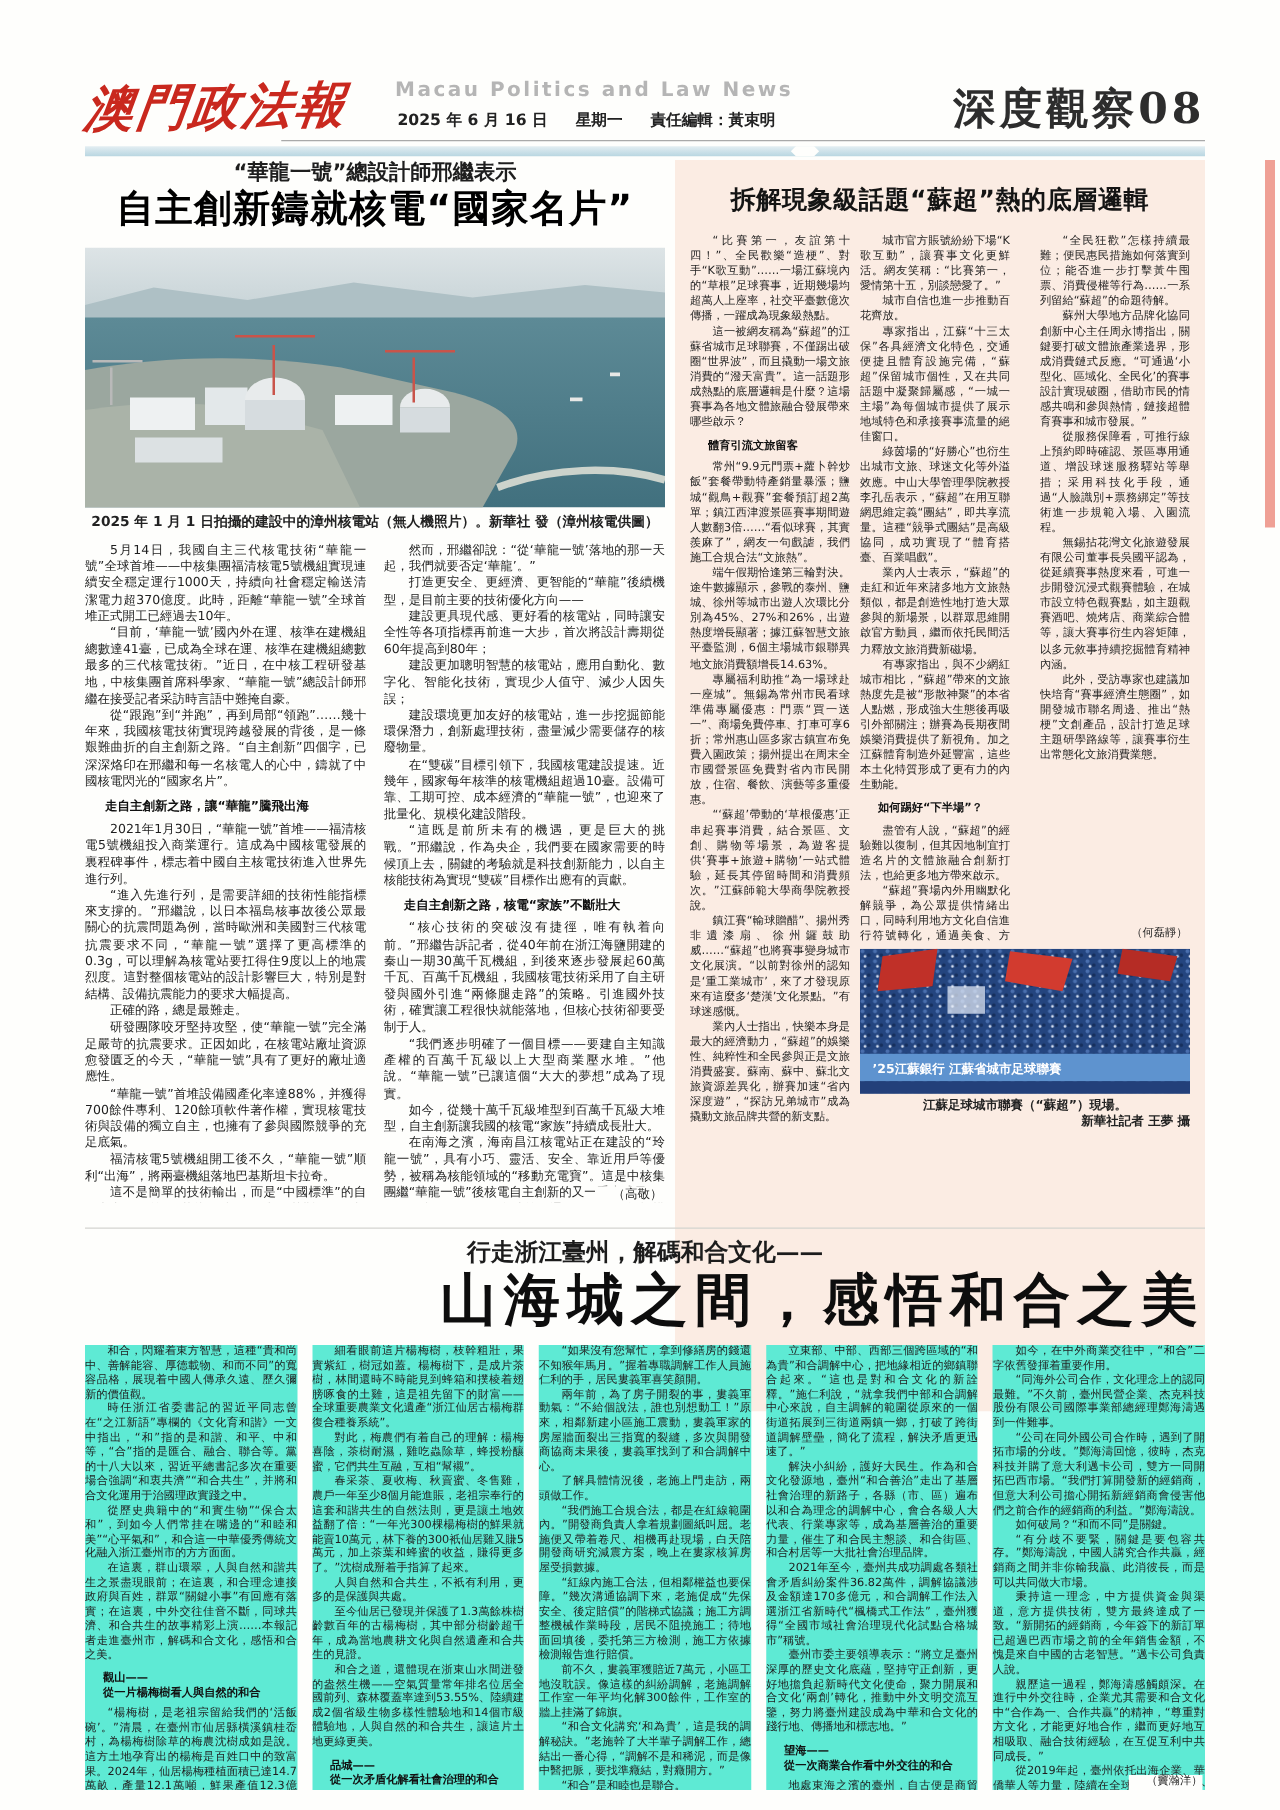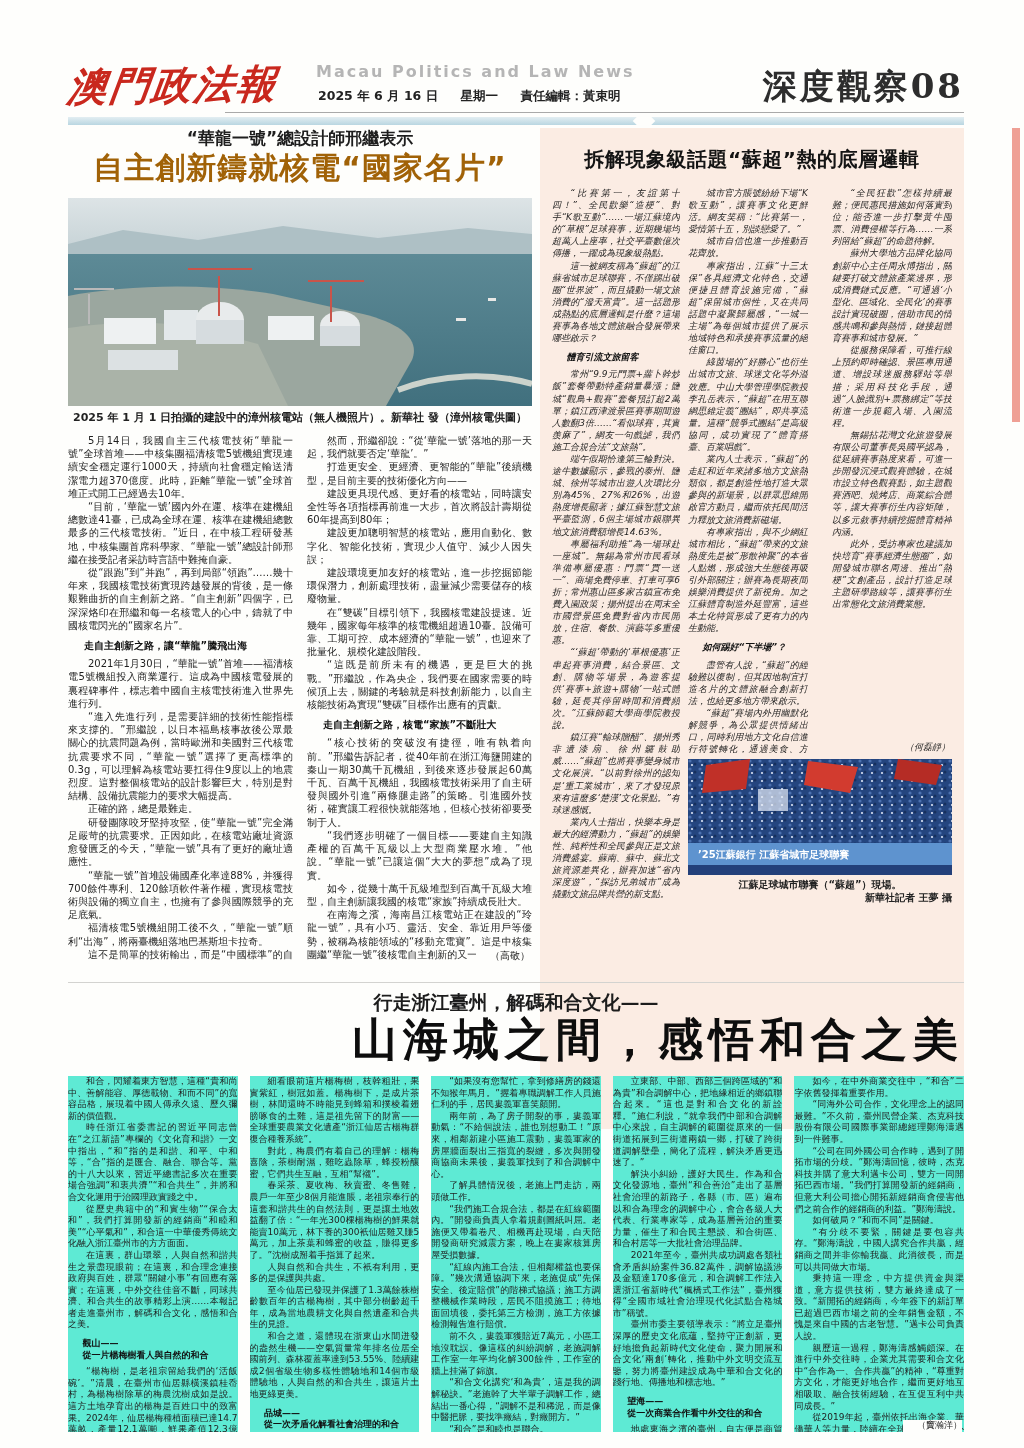--- a/index.html
+++ b/index.html
@@ -21,32 +21,32 @@
   .teal-bar .notch{position:absolute;left:568px;top:-4px;width:16px;height:16px;background:#fefefc;transform:rotate(45deg);}
   .edge-strip{position:absolute;left:1012px;top:128px;width:8px;height:294px;background:#efA095;}
   
   .p{margin:0;text-indent:2em;}
   .h{margin:7px 0 5px;padding-left:1.6em;font-weight:bold;white-space:pre-line;color:#111;}
   .sig{position:absolute;right:2px;bottom:0;margin:0;padding-left:14px;font-weight:normal;}
   .caption{font-weight:bold;color:#222;}
   
   .art-left{position:absolute;left:68px;top:128px;width:464px;}
   .kicker1{text-align:center;font-size:17px;font-weight:bold;line-height:20px;}
-  .headline1{margin:1px 0 0;text-align:center;font-size:30px;font-weight:900;letter-spacing:1px;line-height:38px;color:#a16207;}
+  .headline1{margin:1px 0 0;text-align:center;font-size:30px;font-weight:900;letter-spacing:1px;line-height:38px;color:#000000;}
   .photo1{display:block;margin-top:11px;width:464px;height:208px;}
   .caption1{margin-top:4px;text-align:center;font-size:11px;line-height:15px;}
   .ncols{display:flex;gap:14px;margin-top:9px;align-items:center;}
   .ncol{position:relative;width:225px;height:528px;overflow:hidden;font-size:10px;line-height:13.2px;text-align:justify;background:#fefefc;}
   .ncol .sig{background:#fefefc;}
   
   .art-pink{position:absolute;left:540px;top:128px;width:424px;height:1001px;background:#fbece3;
         box-sizing:border-box;padding:18px 12px 10px;}
   .headline2{margin:0 0 14px;text-align:center;font-size:20px;font-weight:900;letter-spacing:.5px;color:#141414;}
   .pink-body{display:flex;gap:8px;}
-  .pcol{position:relative;width:128px;overflow:hidden;font-size:9px;line-height:12.1px;text-align:justify;font-style:italic;}
+  .pcol{position:relative;width:128px;overflow:hidden;font-size:9px;line-height:12.1px;text-align:justify;}
   .pcol .sig{background:#fbece3;}
   .pcol1{height:742px;}
   .pright{width:264px;}
   .prow{display:flex;gap:24px;height:566px;}
   .prow .pcol{height:566px;}
   .photo2{display:block;margin-top:6px;width:264px;height:116px;}
   .pcapt1{margin:3px 0 0;font-size:10px;line-height:13px;text-align:center;}
   .pcapt2{margin:0;font-size:10px;line-height:13px;text-align:right;}
   
   .mid-rule{position:absolute;left:68px;top:982px;width:896px;height:1px;background:#d3d3d0;}
@@ -215,21 +215,21 @@
 
   <div class="mid-rule"></div>
 
   <section class="art-bottom">
     <div class="kicker2">行走浙江臺州，解碼和合文化——</div>
     <h1 class="headline3">山海城之間，感悟和合之美</h1>
     <div class="bcols">
       <div class="bcol">
           <p class="p">和合，閃耀着東方智慧，這種“貴和尚中、善解能容、厚德載物、和而不同”的寬容品格，展現着中國人傳承久遠、歷久彌新的價值觀。</p>
           <p class="p">時任浙江省委書記的習近平同志曾在“之江新語”專欄的《文化育和諧》一文中指出，“和”指的是和諧、和平、中和等，“合”指的是匯合、融合、聯合等。黨的十八大以來，習近平總書記多次在重要場合強調“和衷共濟”“和合共生”，并將和合文化運用于治國理政實踐之中。</p>
-          <p class="p">從歷史典籍中的“和實生物”“保合太和”，我們打算開發新的經銷商“和睦和美”“心平氣和”，和合這一中華優秀傳統文化融入浙江臺州市的方方面面。</p>
+          <p class="p">從歷史典籍中的“和實生物”“保合太和”，到如今人們常挂在嘴邊的“和睦和美”“心平氣和”，和合這一中華優秀傳統文化融入浙江臺州市的方方面面。</p>
           <p class="p">在這裏，群山環翠，人與自然和諧共生之景盡現眼前；在這裏，和合理念連接政府與百姓，群眾“關鍵小事”有回應有落實；在這裏，中外交往佳音不斷，同球共濟、和合共生的故事精彩上演……本報記者走進臺州市，解碼和合文化，感悟和合之美。</p>
           <p class="h">觀山——
 從一片楊梅樹看人與自然的和合</p>
           <p class="p">“楊梅樹，是老祖宗留給我們的‘活飯碗’。”清晨，在臺州市仙居縣橫溪鎮桂岙村，為楊梅樹除草的梅農沈樹成如是說。這方土地孕育出的楊梅是百姓口中的致富果。2024年，仙居楊梅種植面積已達14.7萬畝，產量12.1萬噸，鮮果產值12.3億元，全產業鏈產值45億元。</p>
         </div>
       <div class="bcol">
           <p class="p">細看眼前這片楊梅樹，枝幹粗壯，果實紫紅，樹冠如蓋。楊梅樹下，是成片茶樹，林間還時不時能見到蜂箱和撲棱着翅膀啄食的土雞，這是祖先留下的財富——全球重要農業文化遺產“浙江仙居古楊梅群復合種養系統”。</p>
           <p class="p">對此，梅農們有着自己的理解：楊梅喜陰，茶樹耐濕，雞吃蟲除草，蜂授粉釀蜜，它們共生互融，互相“幫襯”。</p>
           <p class="p">春采茶、夏收梅、秋賣蜜、冬售雞，農戶一年至少8個月能進賬，老祖宗奉行的這套和諧共生的自然法則，更是讓土地效益翻了倍：“一年光300棵楊梅樹的鮮果就能賣10萬元，林下養的300衹仙居雞又賺5萬元，加上茶葉和蜂蜜的收益，賺得更多了。”沈樹成掰着手指算了起來。</p>
           <p class="p">人與自然和合共生，不衹有利用，更多的是保護與共處。</p>

